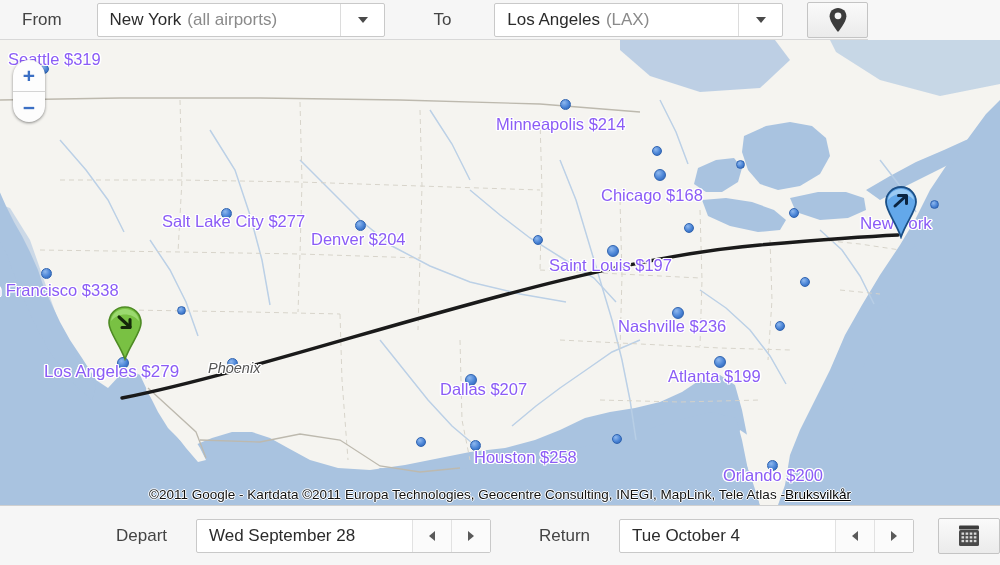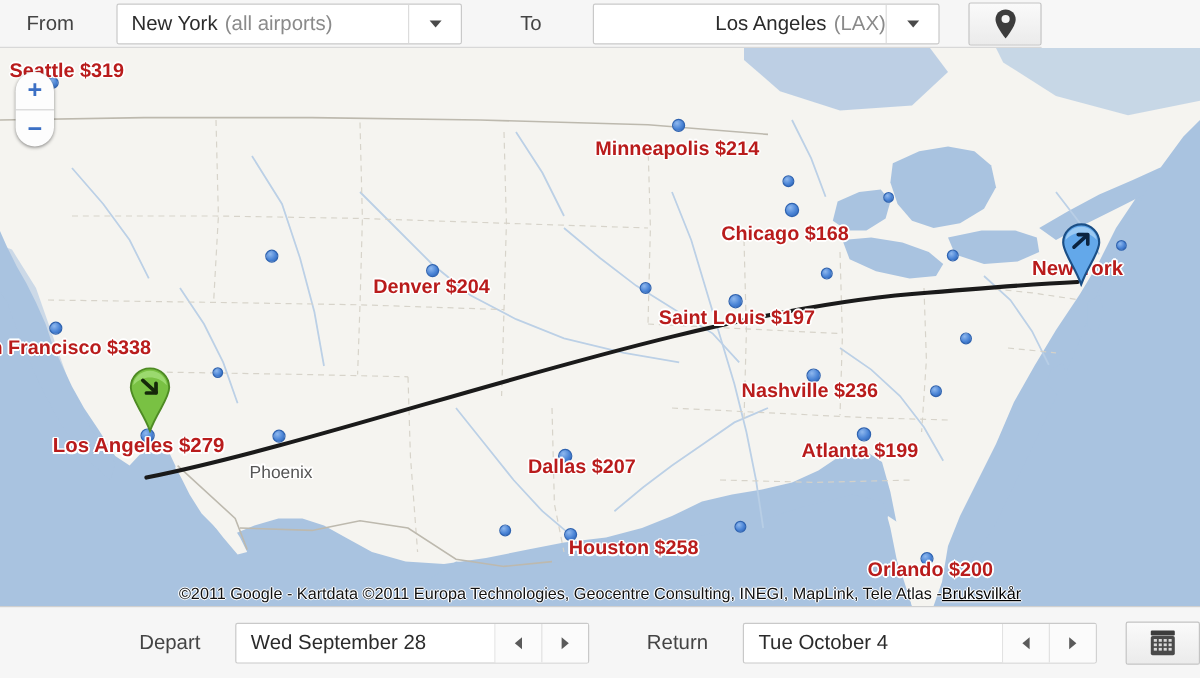--- a/index.html
+++ b/index.html
@@ -126,22 +126,22 @@
     line-height: 1;
   }
   .zoomctl .zplus { top: 0; }
   .zoomctl .zminus { top: 31px; border-top: 1px solid #d4d4d4; }
 
   
   .clabel {
     position: absolute;
     font-family: "Liberation Sans", sans-serif;
     font-size: 16.5px;
-    font-weight: bold;
-    color: #b91c1c;
+    font-weight: normal;
+    color: #8b5cf6;
     white-space: nowrap;
     text-shadow:
        1.4px 0 #fff, -1.4px 0 #fff, 0 1.4px #fff, 0 -1.4px #fff,
        1px 1px #fff, -1px -1px #fff, 1px -1px #fff, -1px 1px #fff;
     z-index: 25;
   }
   .clabel.plain {
     font-weight: normal;
     font-size: 14.5px;
     color: #555;
@@ -182,21 +182,21 @@
 
     <div class="combo" style="width:295px; margin-left:4px;">
       <div class="txt"><span>New York</span><span class="muted" style="margin-left:6px;">(all airports)</span></div>
       <div class="caret">
         <span class="tri-down"></span>
       </div>
     </div>
 
     <div class="fieldlabel" style="margin-left:48px; width:58px;">To</div>
 
-    <div class="combo" style="width:295px; margin-left:4px;text-align:right;">
+    <div class="combo" style="width:295px; margin-left:4px;">
       <div class="txt"><span>Los Angeles</span><span class="muted" style="margin-left:6px;">(LAX)</span></div>
       <div class="caret">
         <span class="tri-down"></span>
       </div>
     </div>
 
     <div class="sqbtn" style="margin-left:24px;">
       <svg width="20" height="26" viewBox="0 0 20 26">
         <path d="M10 1 C5.3 1 1.6 4.6 1.6 9.2 C1.6 15 10 25 10 25 C10 25 18.4 15 18.4 9.2 C18.4 4.6 14.7 1 10 1 Z" fill="#3c3c3c"></path>
         <circle cx="10" cy="8.8" r="3.4" fill="#f4f4f4"></circle>
@@ -354,31 +354,32 @@
         <path d="M18 4 C11 4 5.4 9 5 15 C8.8 10.8 13.4 9 18 9 C22.6 9 27.2 10.8 31 15 C30.6 9 25 4 18 4 Z" fill="#a9d2f5" opacity="0.8"></path>
         <g stroke="#0b2440" stroke-width="3" fill="none" stroke-linecap="round" stroke-linejoin="round">
           <path d="M12 21 L 23 11"></path>
           <path d="M15.5 10.5 L 23.5 10.5 L 23.5 18.5"></path>
         </g>
       </svg>
     </div>
 
     <div class="clabel" style="left:8px;   top:10px;">Seattle $319</div>
     <div class="clabel" style="left:-8px;  top:241px;">n Francisco $338</div>
+    <div class="clabel" style="left:162px; top:172px;">Salt Lake City $277</div>
     <div class="clabel" style="left:311px; top:190px;">Denver $204</div>
     <div class="clabel" style="left:496px; top:75px;">Minneapolis $214</div>
     <div class="clabel" style="left:601px; top:146px;">Chicago $168</div>
     <div class="clabel" style="left:549px; top:216px;">Saint Louis $197</div>
     <div class="clabel" style="left:618px; top:277px;">Nashville $236</div>
     <div class="clabel" style="left:668px; top:327px;">Atlanta $199</div>
     <div class="clabel" style="left:440px; top:340px;">Dallas $207</div>
     <div class="clabel" style="left:474px; top:408px;">Houston $258</div>
     <div class="clabel" style="left:723px; top:426px;">Orlando $200</div>
     <div class="clabel endpoint" style="left:44px;  top:322px;">Los Angeles $279</div>
-    <div class="clabel plain" style="left:208px; top:346px;">Phoenix</div>
+    <div class="clabel plain" style="left:208px; top:320px;font-style:italic;">Phoenix</div>
     <div class="clabel endpoint" style="left:860px; top:174px;">New York</div>
 
     <div class="attrib">
       <span>©2011 Google - Kartdata ©2011 Europa Technologies, Geocentre Consulting, INEGI, MapLink, Tele Atlas - </span>
         <a href="#">Bruksvilkår</a>
     </div>
   </div>
 
   <div class="bottombar">
 

